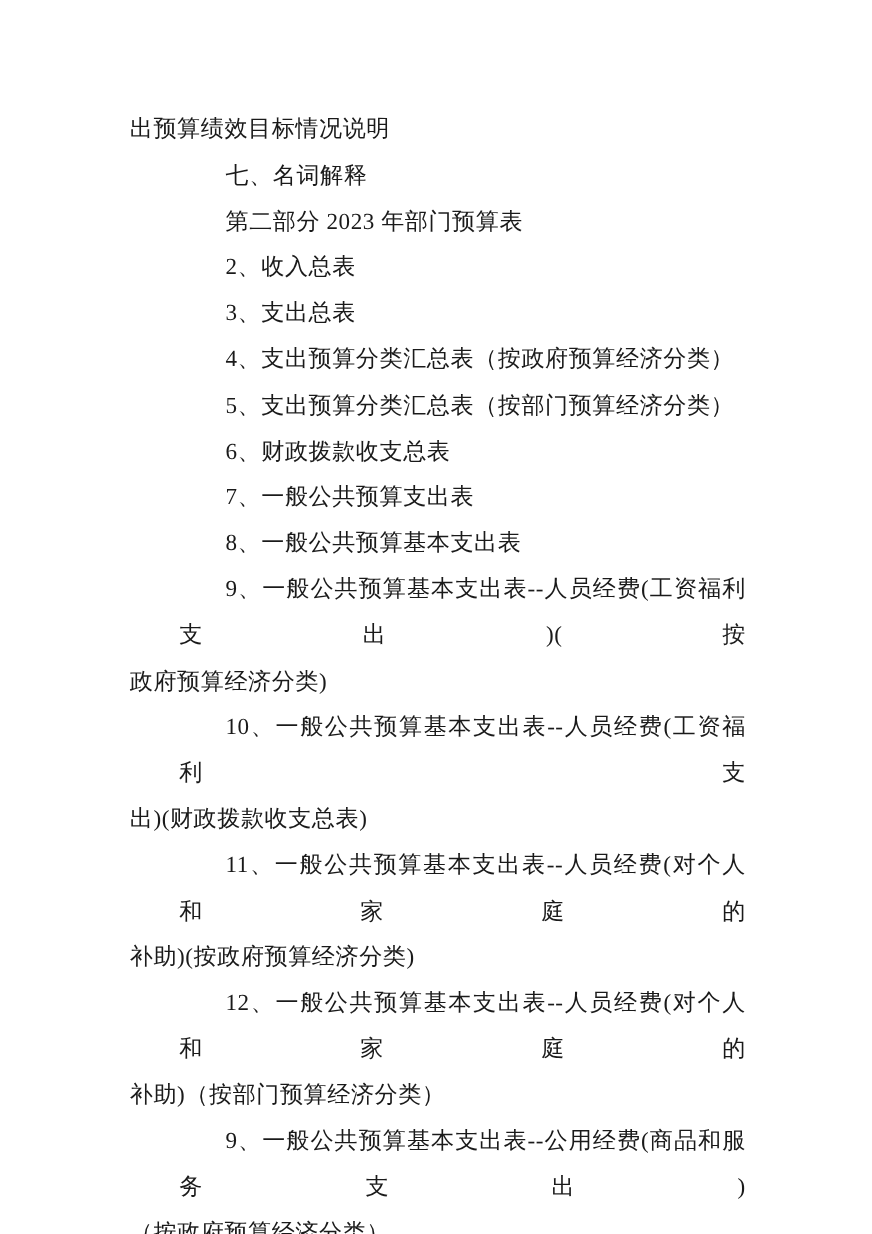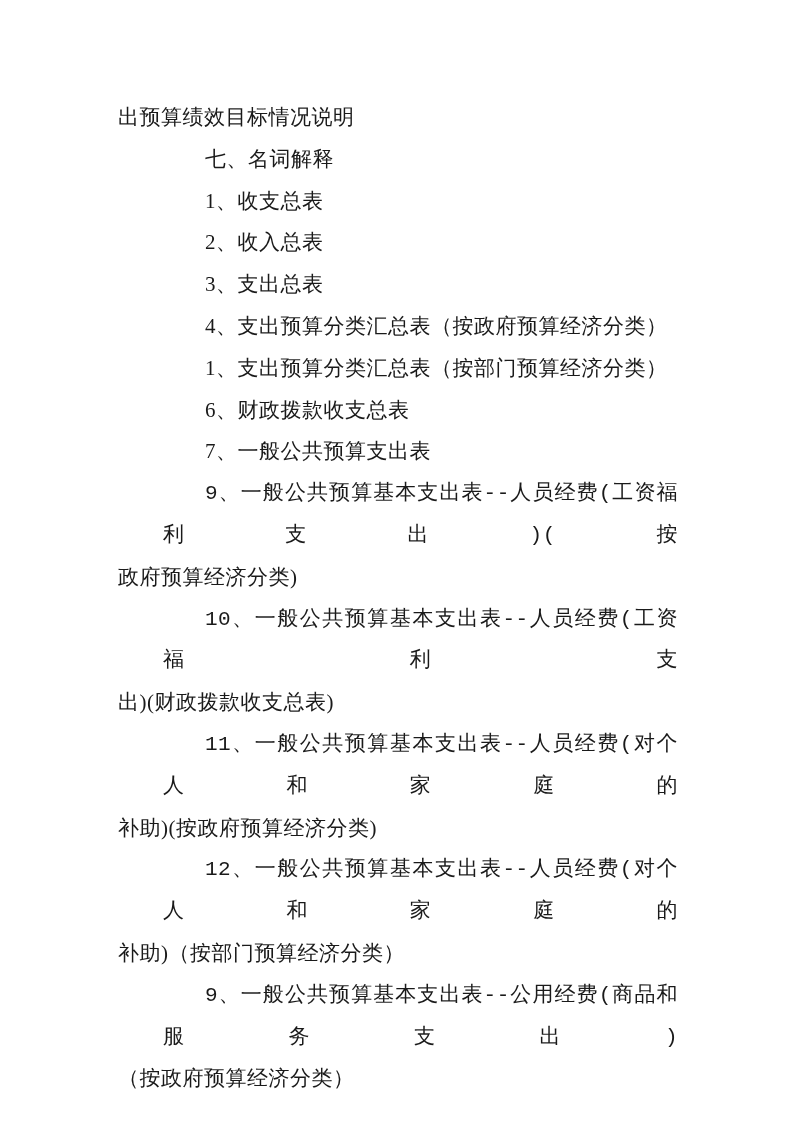--- a/index.html
+++ b/index.html
@@ -36,37 +36,37 @@
   }
   
   .line.stretch {
     white-space: normal;
     text-align: justify;
     text-align-last: justify;
   }
   .line.stretch.indent {
     padding-left: 0;
     text-indent: 42px;
-    font-family: Liberation Mono, monospace;
   }
 </style>
 </head>
 <body>
 
 <div class="page">
   <div class="content">
     <div class="line">出预算绩效目标情况说明</div>
     <div class="line indent">七、名词解释</div>
-    <div class="line indent">1、收支总表</div>
+    <div class="line indent">第二部分 2023 年部门预算表</div>
     <div class="line indent">2、收入总表</div>
     <div class="line indent">3、支出总表</div>
     <div class="line indent">4、支出预算分类汇总表（按政府预算经济分类）</div>
-    <div class="line indent">1、支出预算分类汇总表（按部门预算经济分类）</div>
+    <div class="line indent">5、支出预算分类汇总表（按部门预算经济分类）</div>
     <div class="line indent">6、财政拨款收支总表</div>
     <div class="line indent">7、一般公共预算支出表</div>
+    <div class="line indent">8、一般公共预算基本支出表</div>
     <div class="line indent stretch">9、一般公共预算基本支出表--人员经费(工资福利支出)(按</div>
     <div class="line">政府预算经济分类)</div>
     <div class="line indent stretch">10、一般公共预算基本支出表--人员经费(工资福利支</div>
     <div class="line">出)(财政拨款收支总表)</div>
     <div class="line indent stretch">11、一般公共预算基本支出表--人员经费(对个人和家庭的</div>
     <div class="line">补助)(按政府预算经济分类)</div>
     <div class="line indent stretch">12、一般公共预算基本支出表--人员经费(对个人和家庭的</div>
     <div class="line">补助)（按部门预算经济分类）</div>
     <div class="line indent stretch">9、一般公共预算基本支出表--公用经费(商品和服务支出)</div>
     <div class="line">（按政府预算经济分类）</div>

